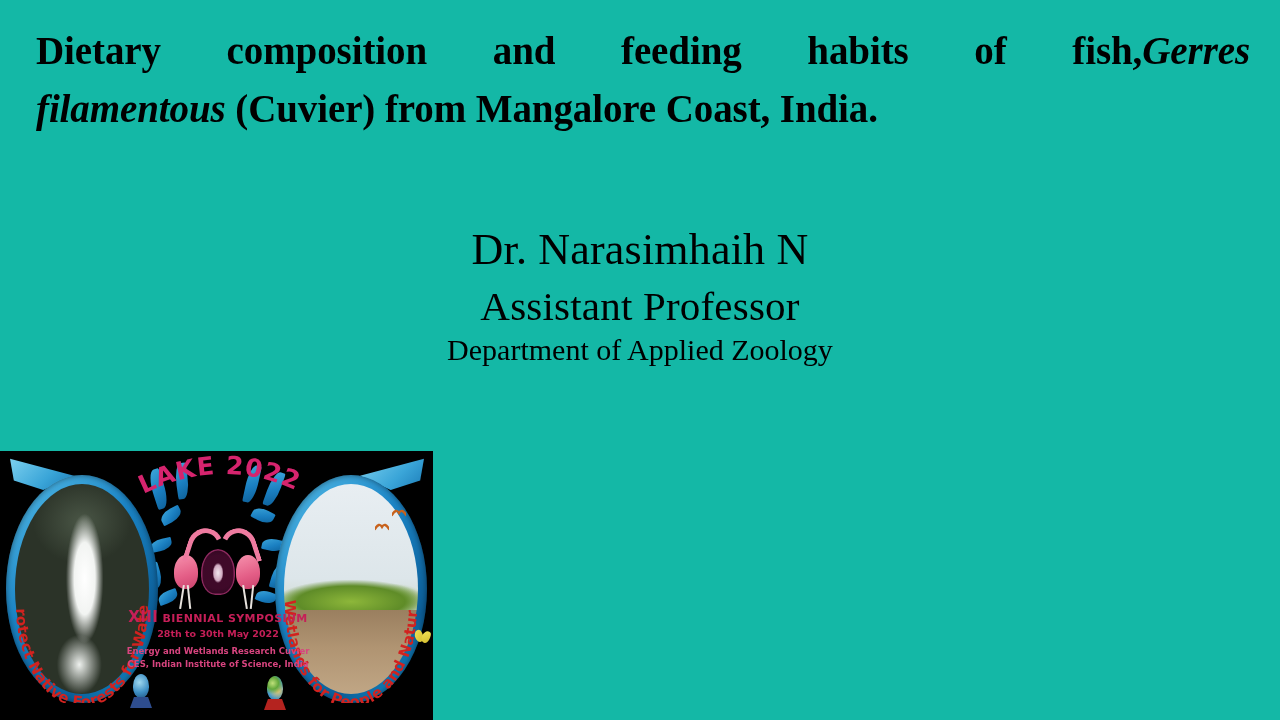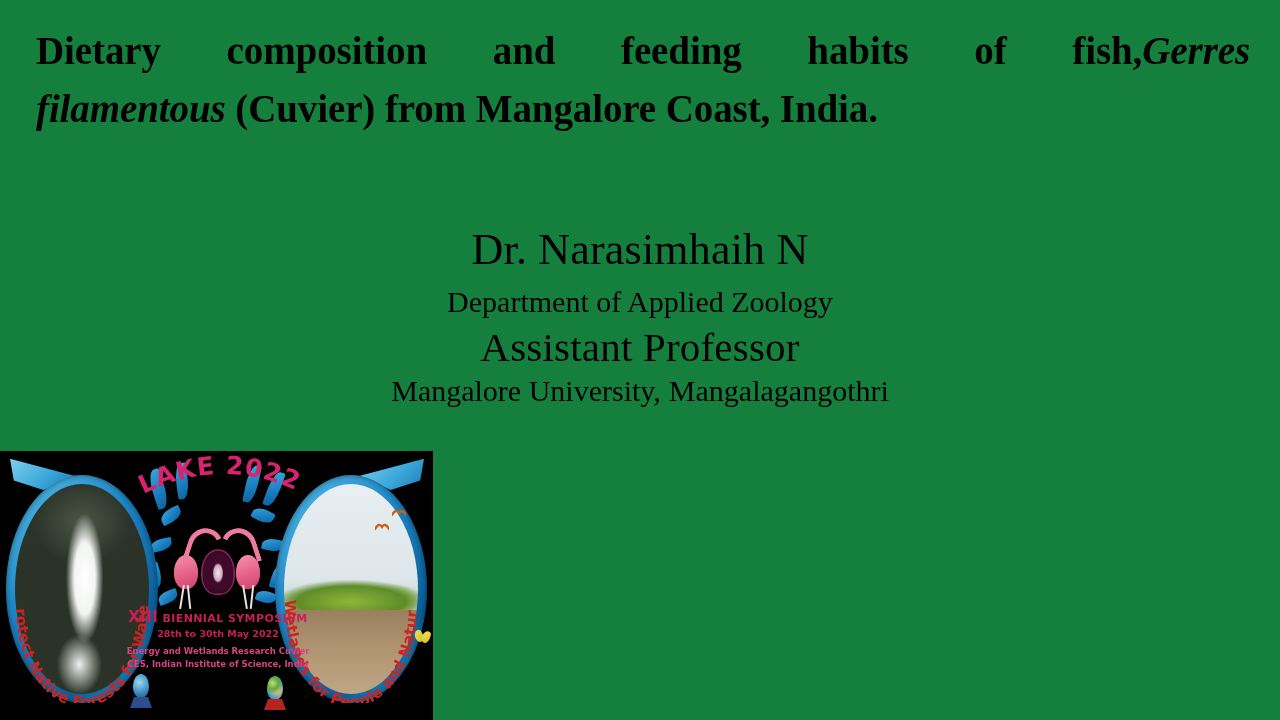--- a/index.html
+++ b/index.html
@@ -5,21 +5,21 @@
 <style>
   html, body {
     margin: 0;
     padding: 0;
     background: #ffffff;
   }
   #slide {
     position: relative;
     width: 1280px;
     height: 720px;
-    background: #15803d;
+    background: #14b8a6;
     overflow: hidden;
     font-family: "Liberation Serif", "DejaVu Serif", serif;
     color: #000000;
   }
 
   
   #title-block {
     position: absolute;
     left: 36px;
     top: 22px;
@@ -315,23 +315,22 @@
 <div id="slide">
 
   <div id="title-block">
     <span id="title-line-1"><span>Dietary composition and feeding habits of fish,</span><span class="sp">Gerres</span></span>
       <span id="title-line-2"><span class="sp">filamentous</span>
       <span>(Cuvier) from Mangalore Coast, India.</span></span>
   </div>
 
   <div id="author-block">
     <div id="author-name">Dr. Narasimhaih N</div>
+    <div id="author-role">Assistant Professor</div>
     <div id="author-dept">Department of Applied Zoology</div>
-    <div id="author-role">Assistant Professor</div>
-    <div id="author-univ"><span>Mangalore University,</span><span class="gap"></span><span>Mangalagangothri</span></div>
   </div>
 
   <div id="poster">
 
     <div class="leaf" style="left:152px;top:18px;width:13px;height:40px;transform:rotate(-18deg);"></div>
     <div class="leaf" style="left:176px;top:12px;width:12px;height:36px;transform:rotate(-8deg);"></div>
     <div class="leaf" style="left:246px;top:14px;width:12px;height:38px;transform:rotate(12deg);"></div>
     <div class="leaf" style="left:268px;top:20px;width:12px;height:36px;transform:rotate(20deg);"></div>
     <div class="leaf" style="left:160px;top:58px;width:22px;height:13px;transform:rotate(-28deg);"></div>
     <div class="leaf" style="left:252px;top:58px;width:22px;height:13px;transform:rotate(28deg);"></div>

